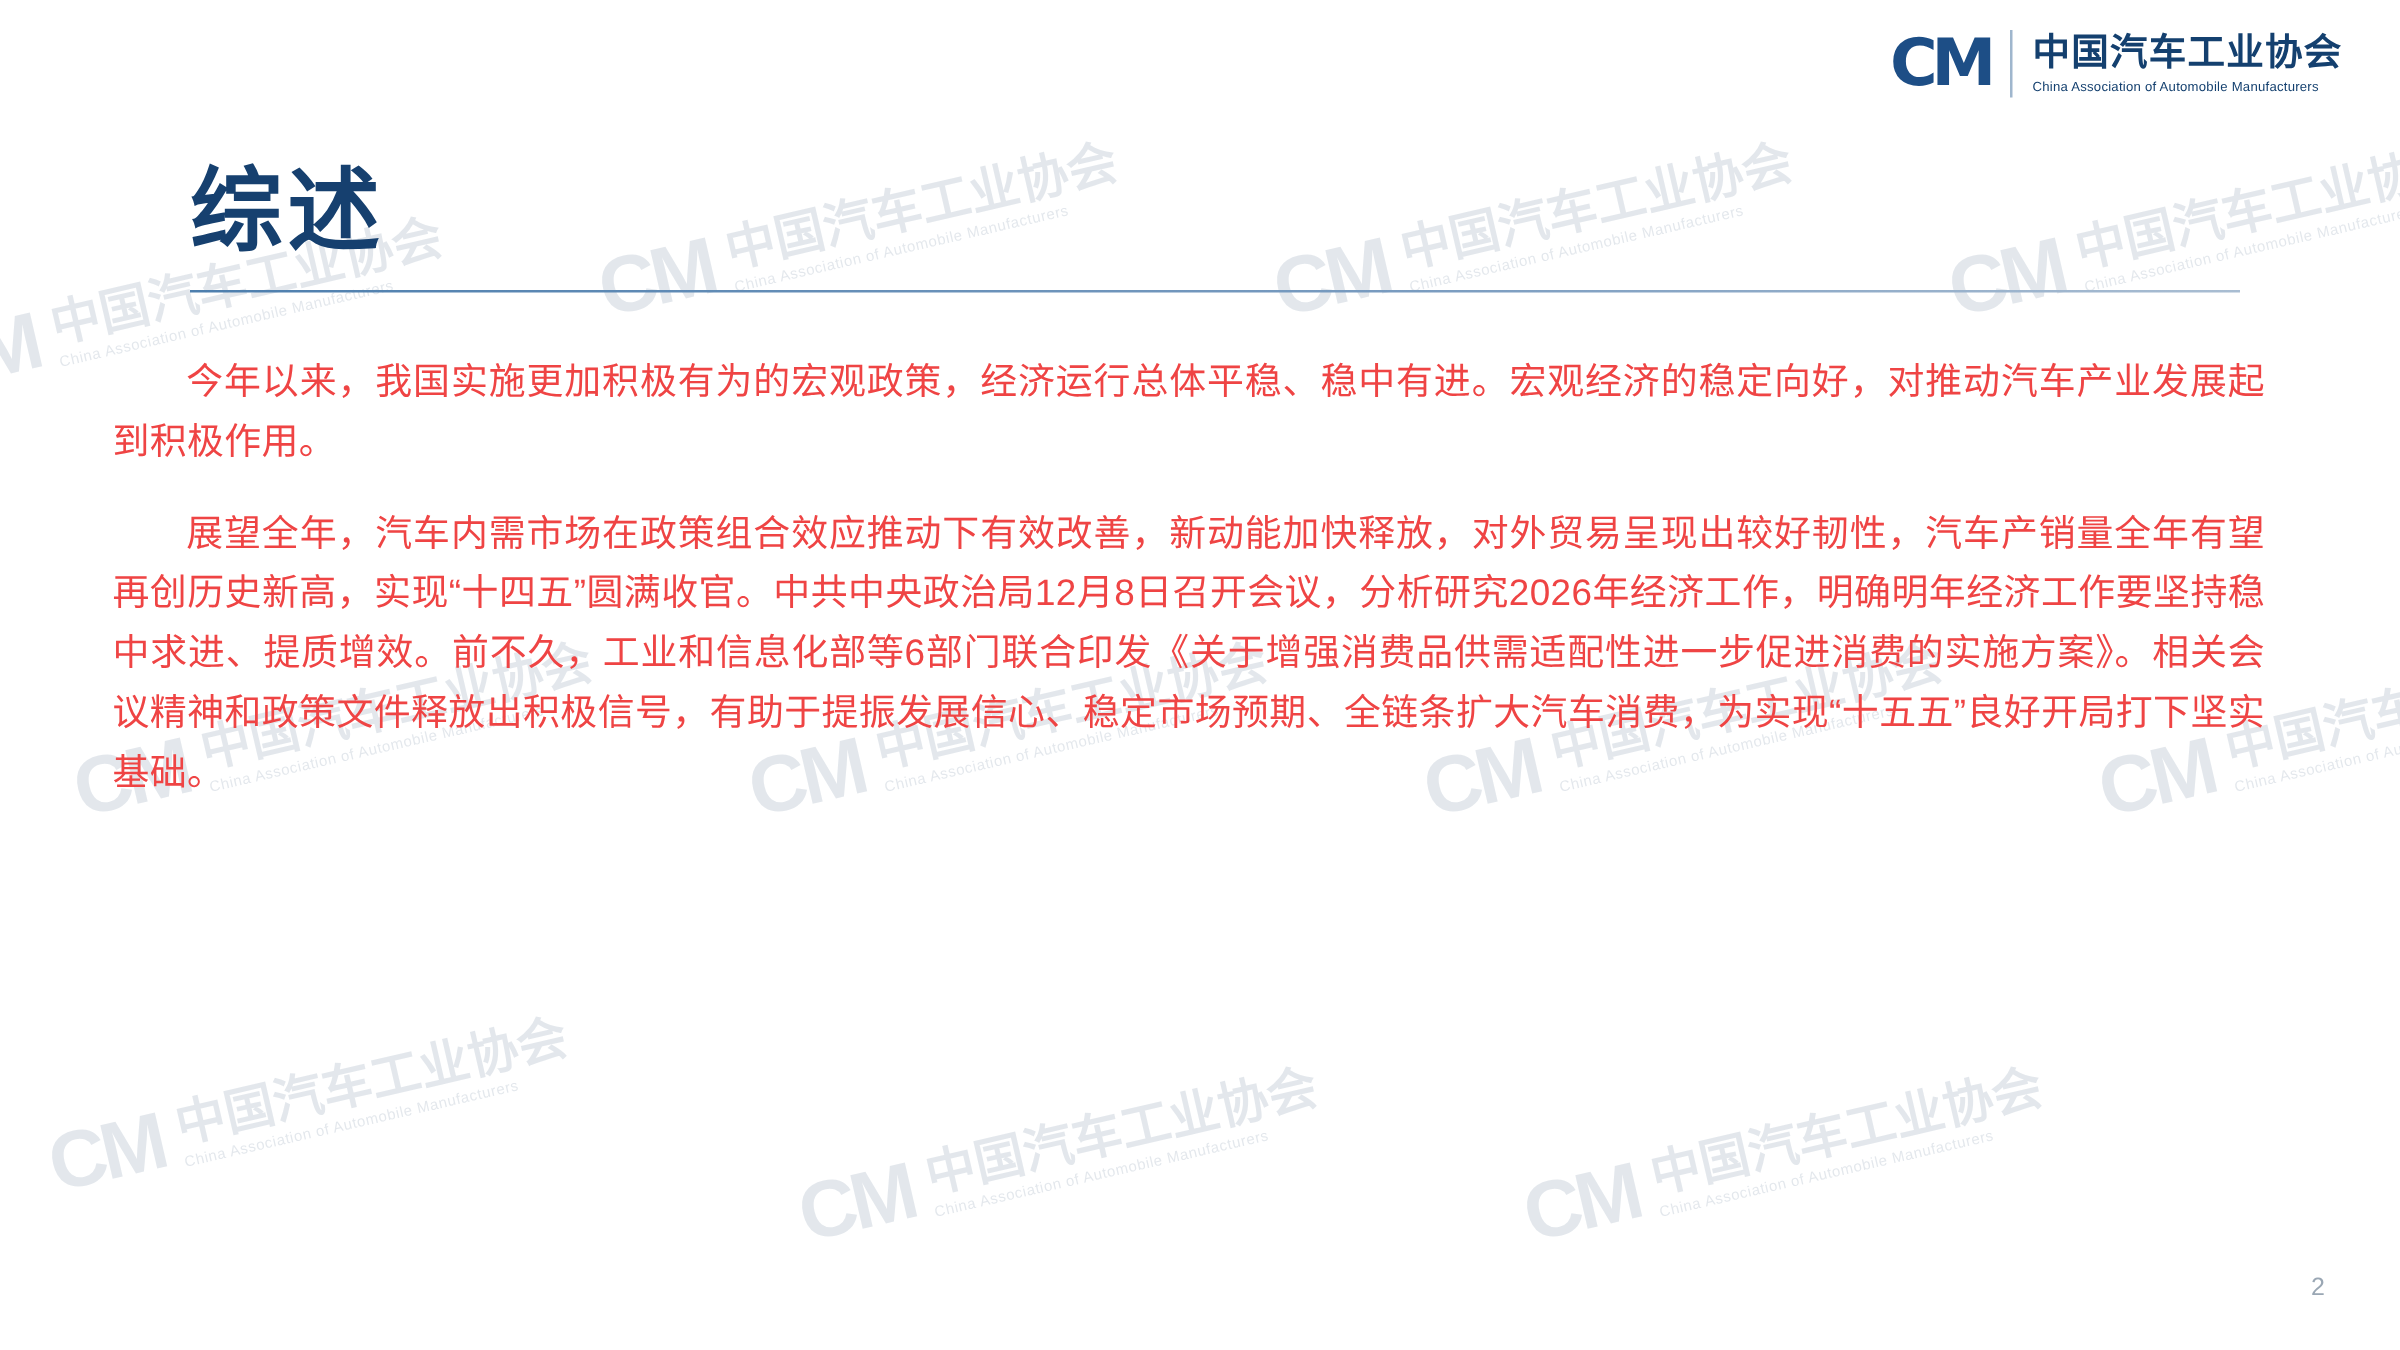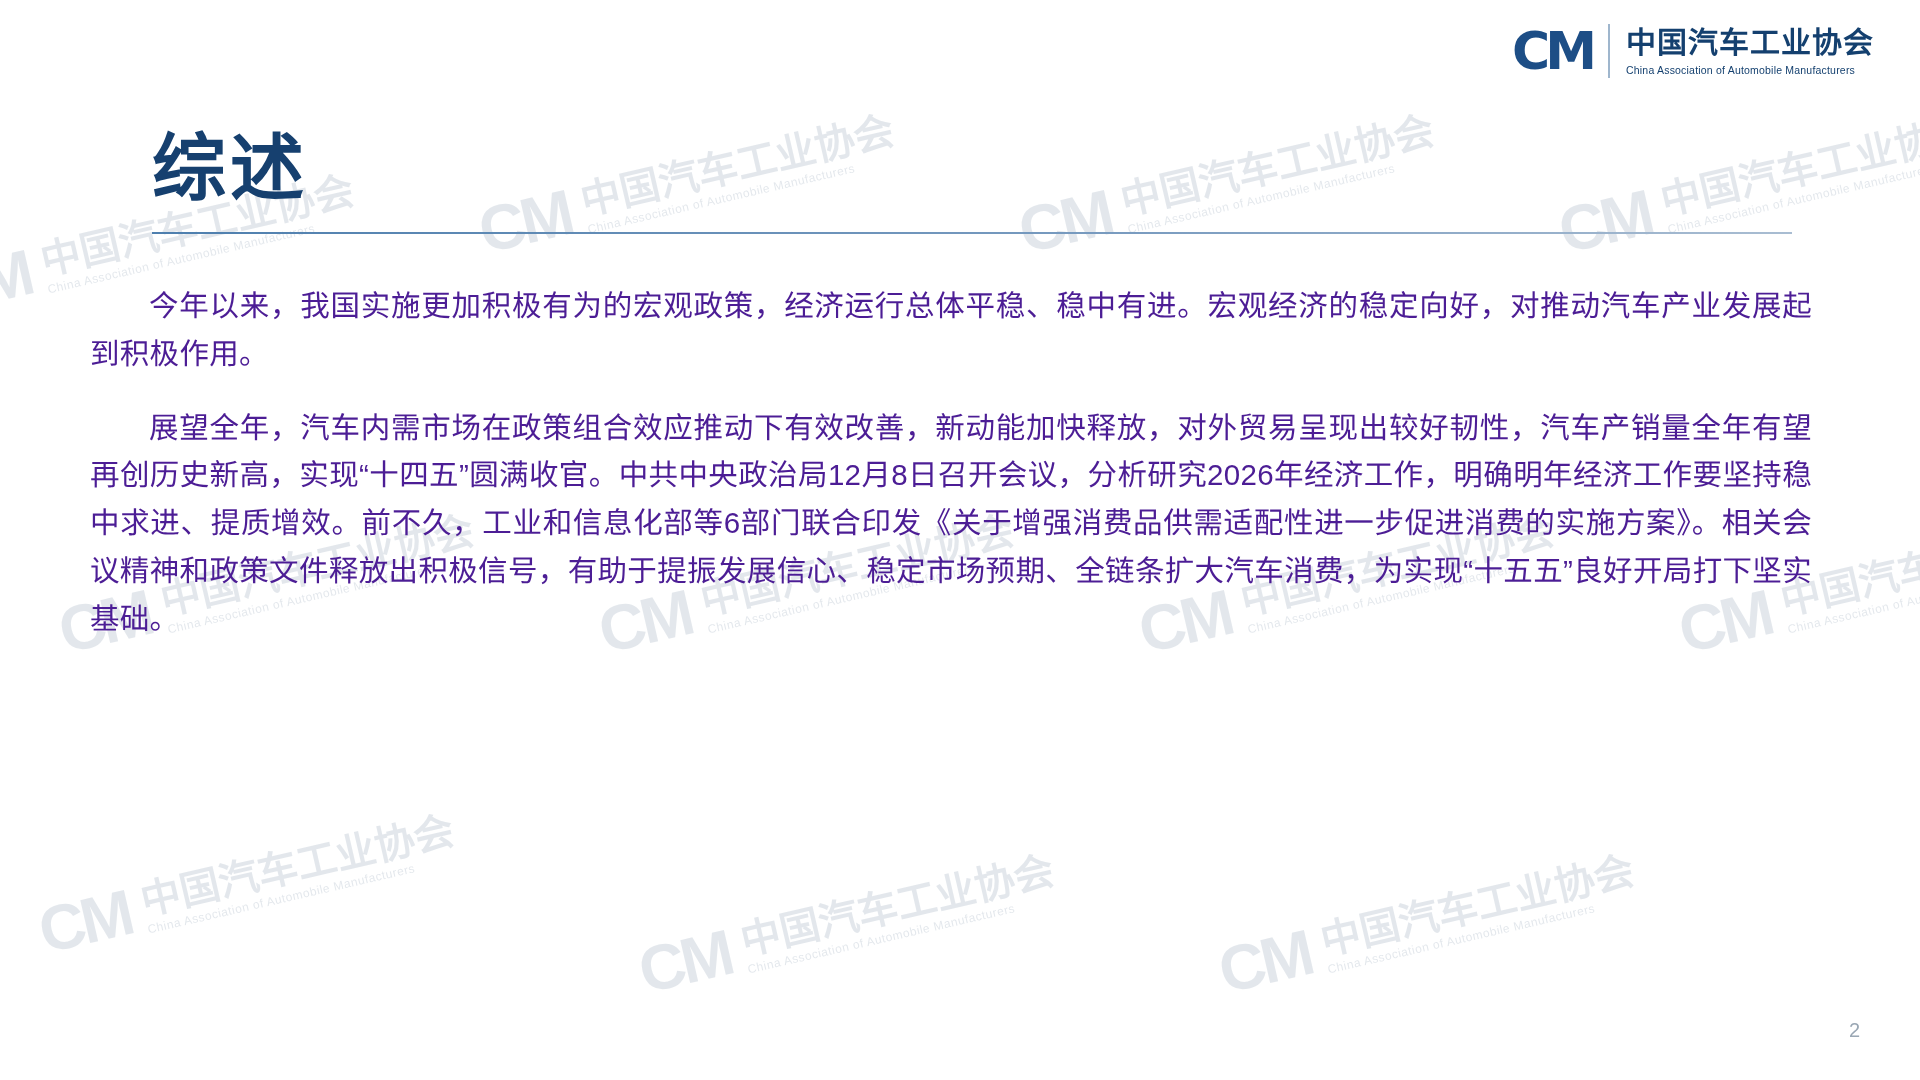--- a/index.html
+++ b/index.html
@@ -127,21 +127,21 @@
   .body-copy {
     position: absolute;
     top: 282px;
     left: 90px;
     width: 1722px;
     z-index: 3;
   }
   .para {
     font-size: 29.5px;
     line-height: 1.62;
-    color: #4c1d95;
+    color: #ef4444;
     text-indent: 2em;
     margin: 0 0 26px 0;
     text-align: justify;
     letter-spacing: 0.3px;
   }
 
   
   .page-number {
     position: absolute;
     right: 60px;

